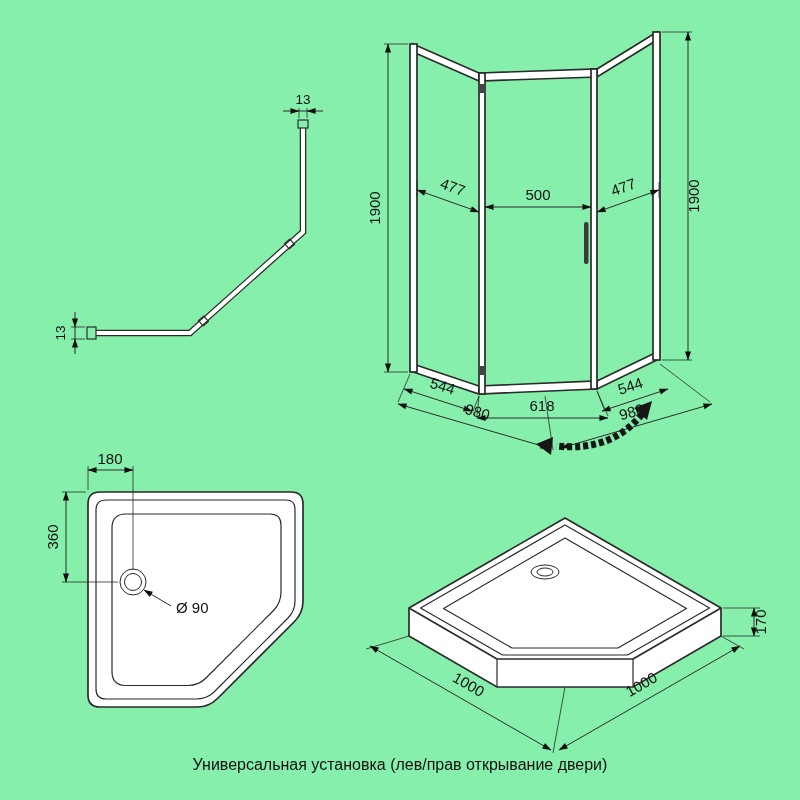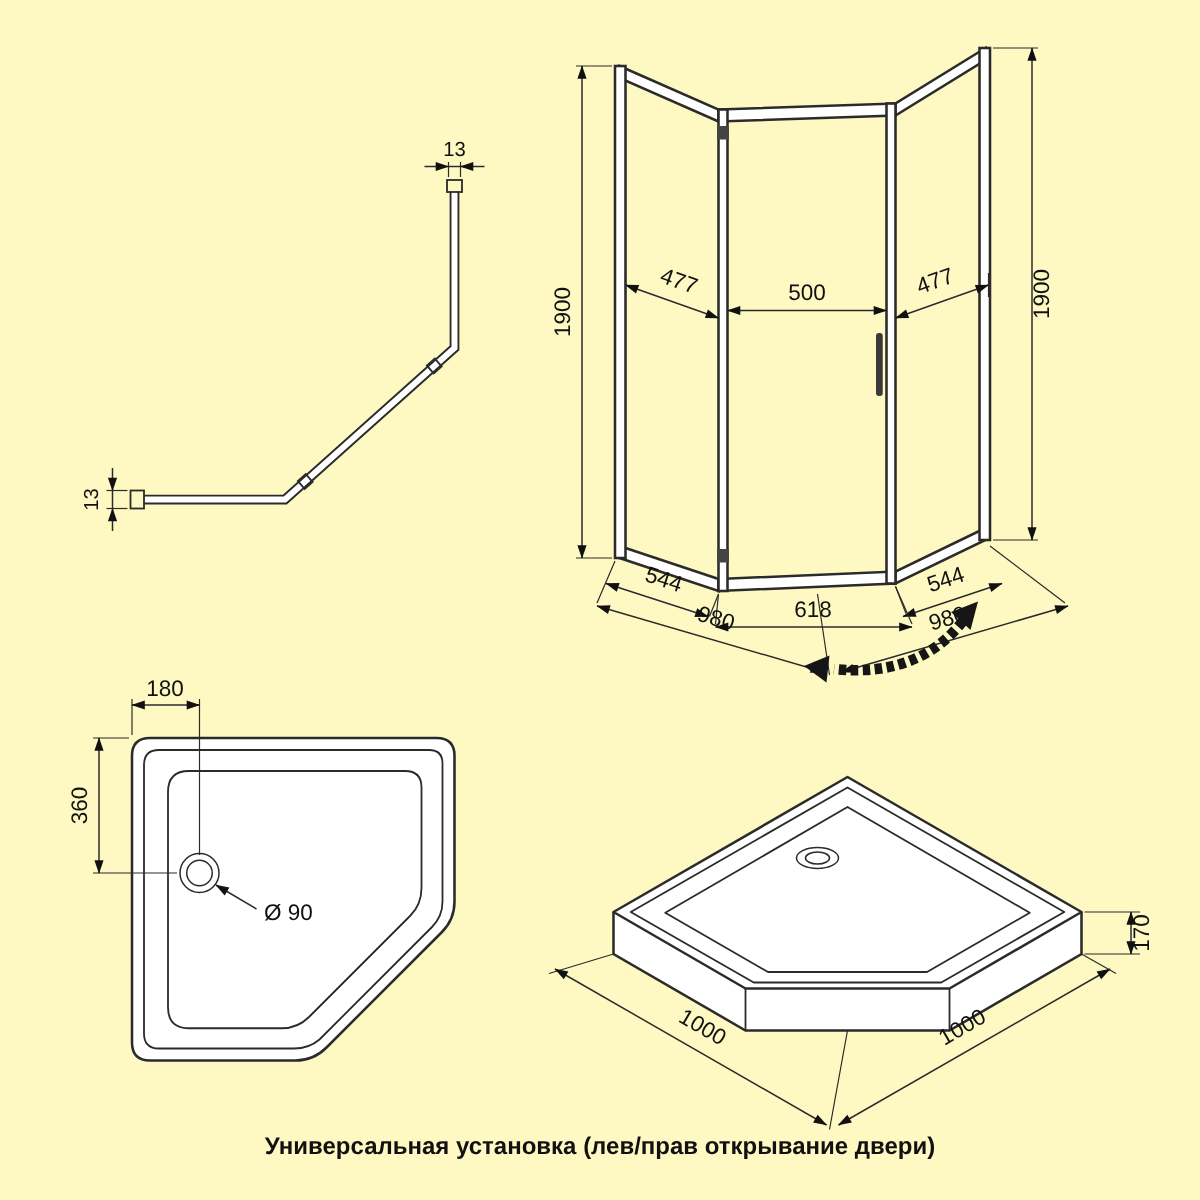--- a/index.html
+++ b/index.html
@@ -1,33 +1,33 @@
 <!DOCTYPE html>
 <html><head>
 <meta charset="utf-8">
 <style>
   html, body { margin: 0; padding: 0; background: #ffffff; }
   #stage {
     position: relative;
     width: 800px; height: 800px;
-    background: #fef9c3;
+    background: #86efac;
     font-family: "Liberation Sans", sans-serif;
     overflow: hidden;
   }
   svg { display: block; }
   .ol   { fill: #ffffff; stroke: #2b2b2b; stroke-width: 1.7; }
   .ol2  { fill: none;    stroke: #2b2b2b; stroke-width: 1.2; }
   .thin { fill: none;    stroke: #2b2b2b; stroke-width: 1;   }
   .dim  { fill: none;    stroke: #2b2b2b; stroke-width: 1;   }
   .ext  { fill: none;    stroke: #2b2b2b; stroke-width: 0.8; }
   .dim-text { font-family: "Liberation Sans", sans-serif; font-size: 15px; fill: #111; }
   .dim-text-sm { font-family: "Liberation Sans", sans-serif; font-size: 13.5px; fill: #111; }
   .caption {
     position: absolute; left: 0; top: 756px; width: 800px;
-    text-align: center; font-size: 16px; color: #111; font-weight: bold;
+    text-align: center; font-size: 16px; color: #111;
   }
   .profile-outer { fill: none; stroke: #2b2b2b; stroke-width: 6.5; stroke-linejoin: miter; }
   .profile-inner { fill: none; stroke: #ffffff; stroke-width: 4;   stroke-linejoin: miter; }
   .swing { fill: none; stroke: #161616; stroke-width: 7; stroke-dasharray: 5 3; }
 </style>
 </head>
 <body>
 
 <div id="stage">
   <svg width="800" height="800" viewBox="0 0 800 800">

